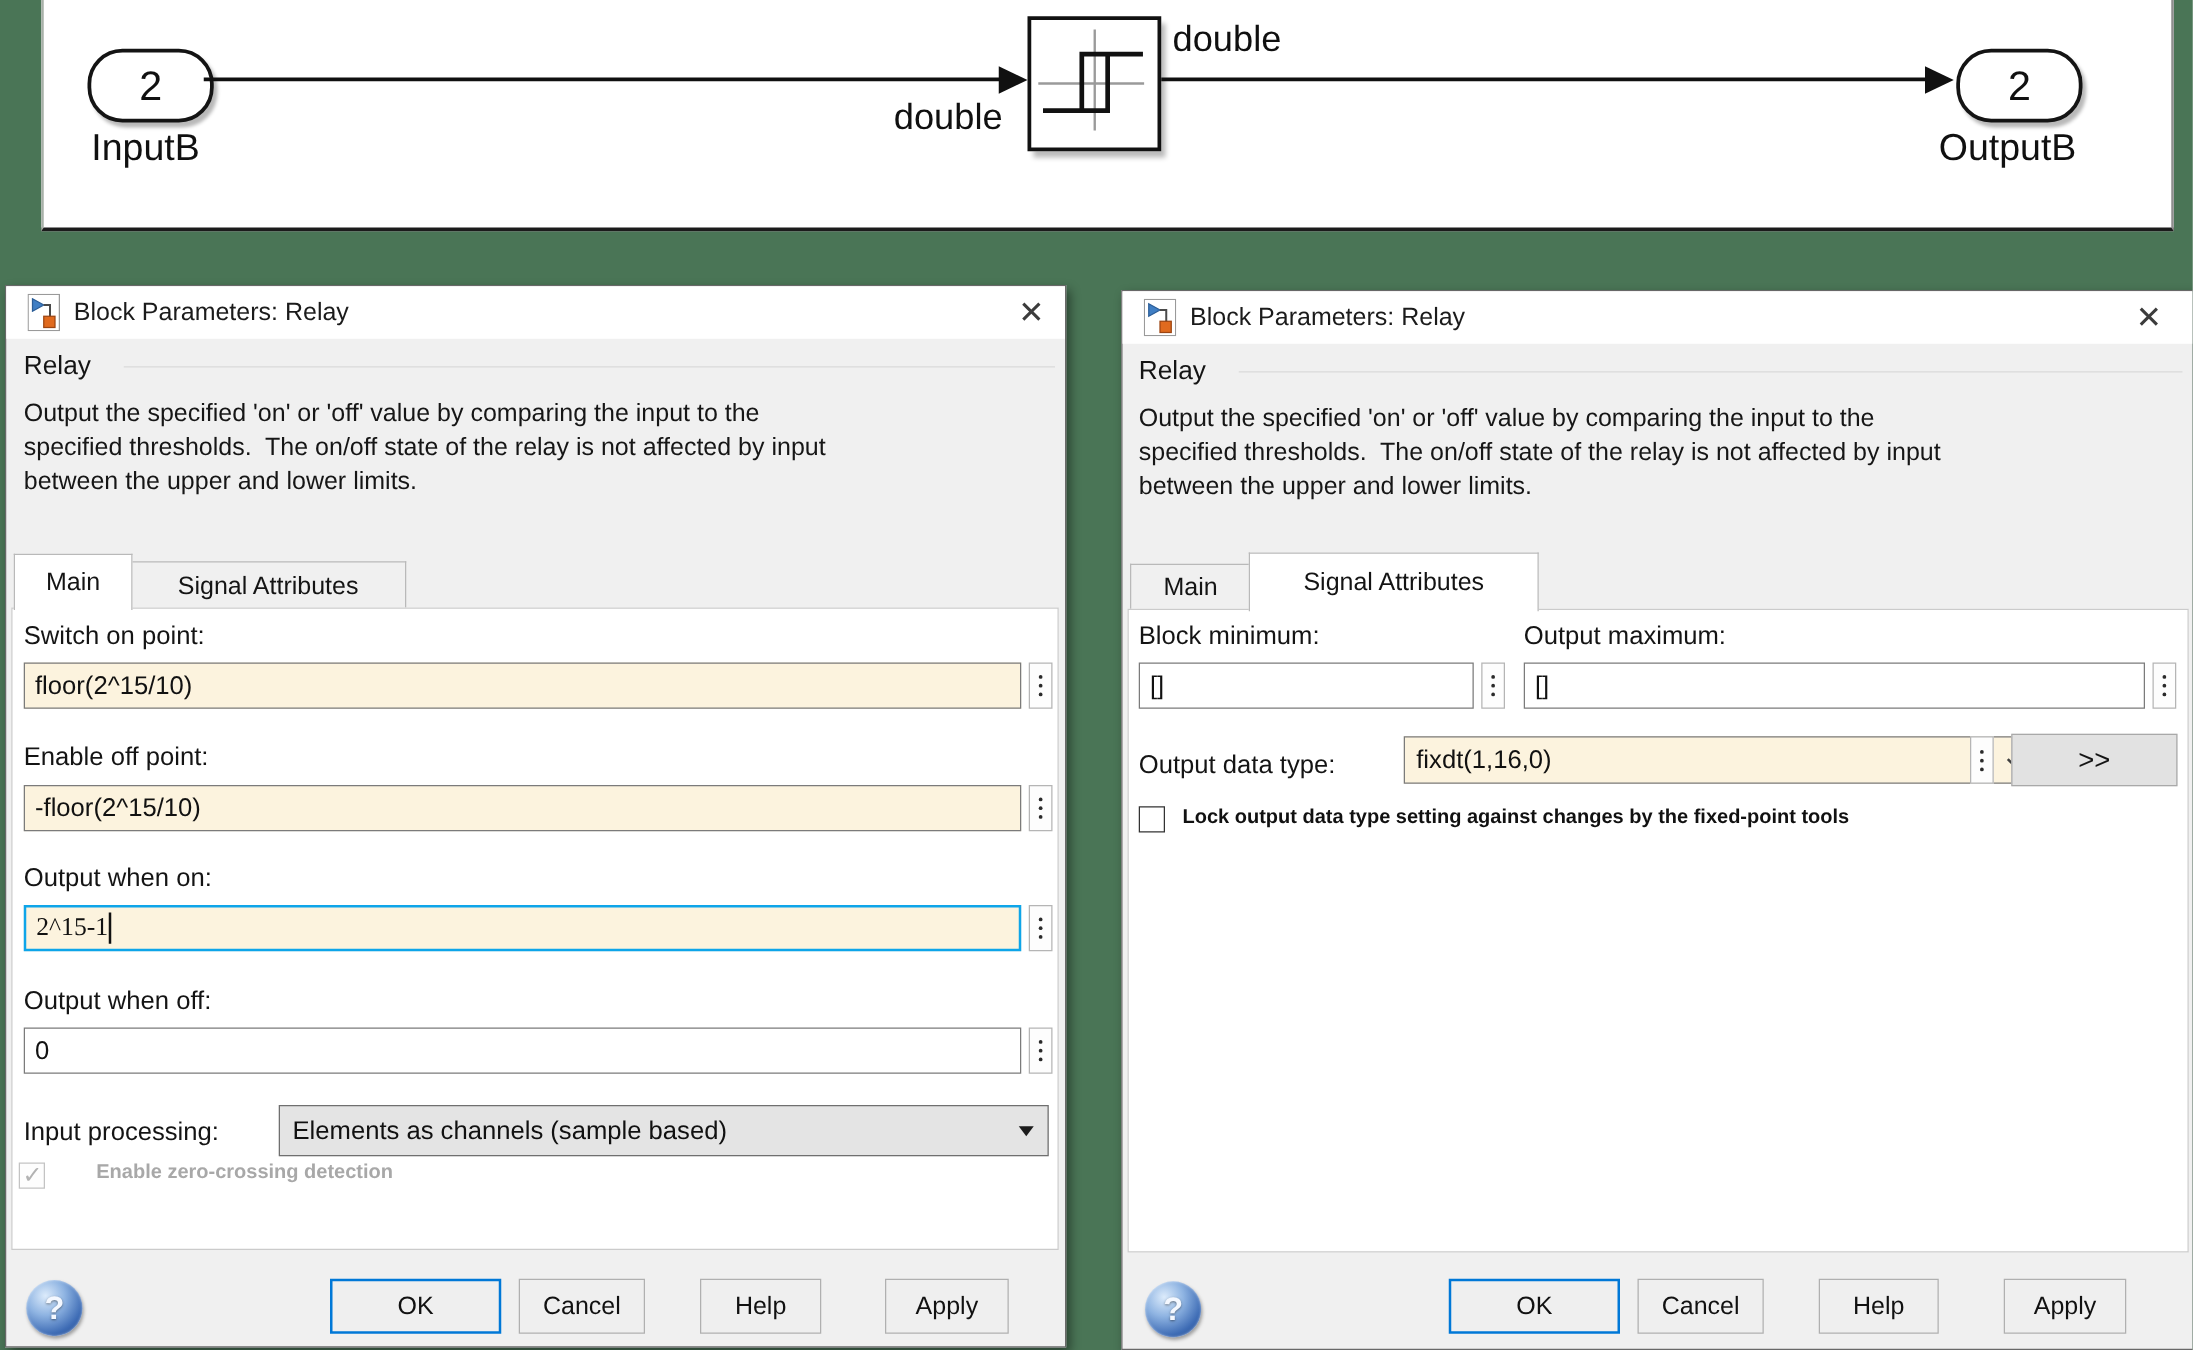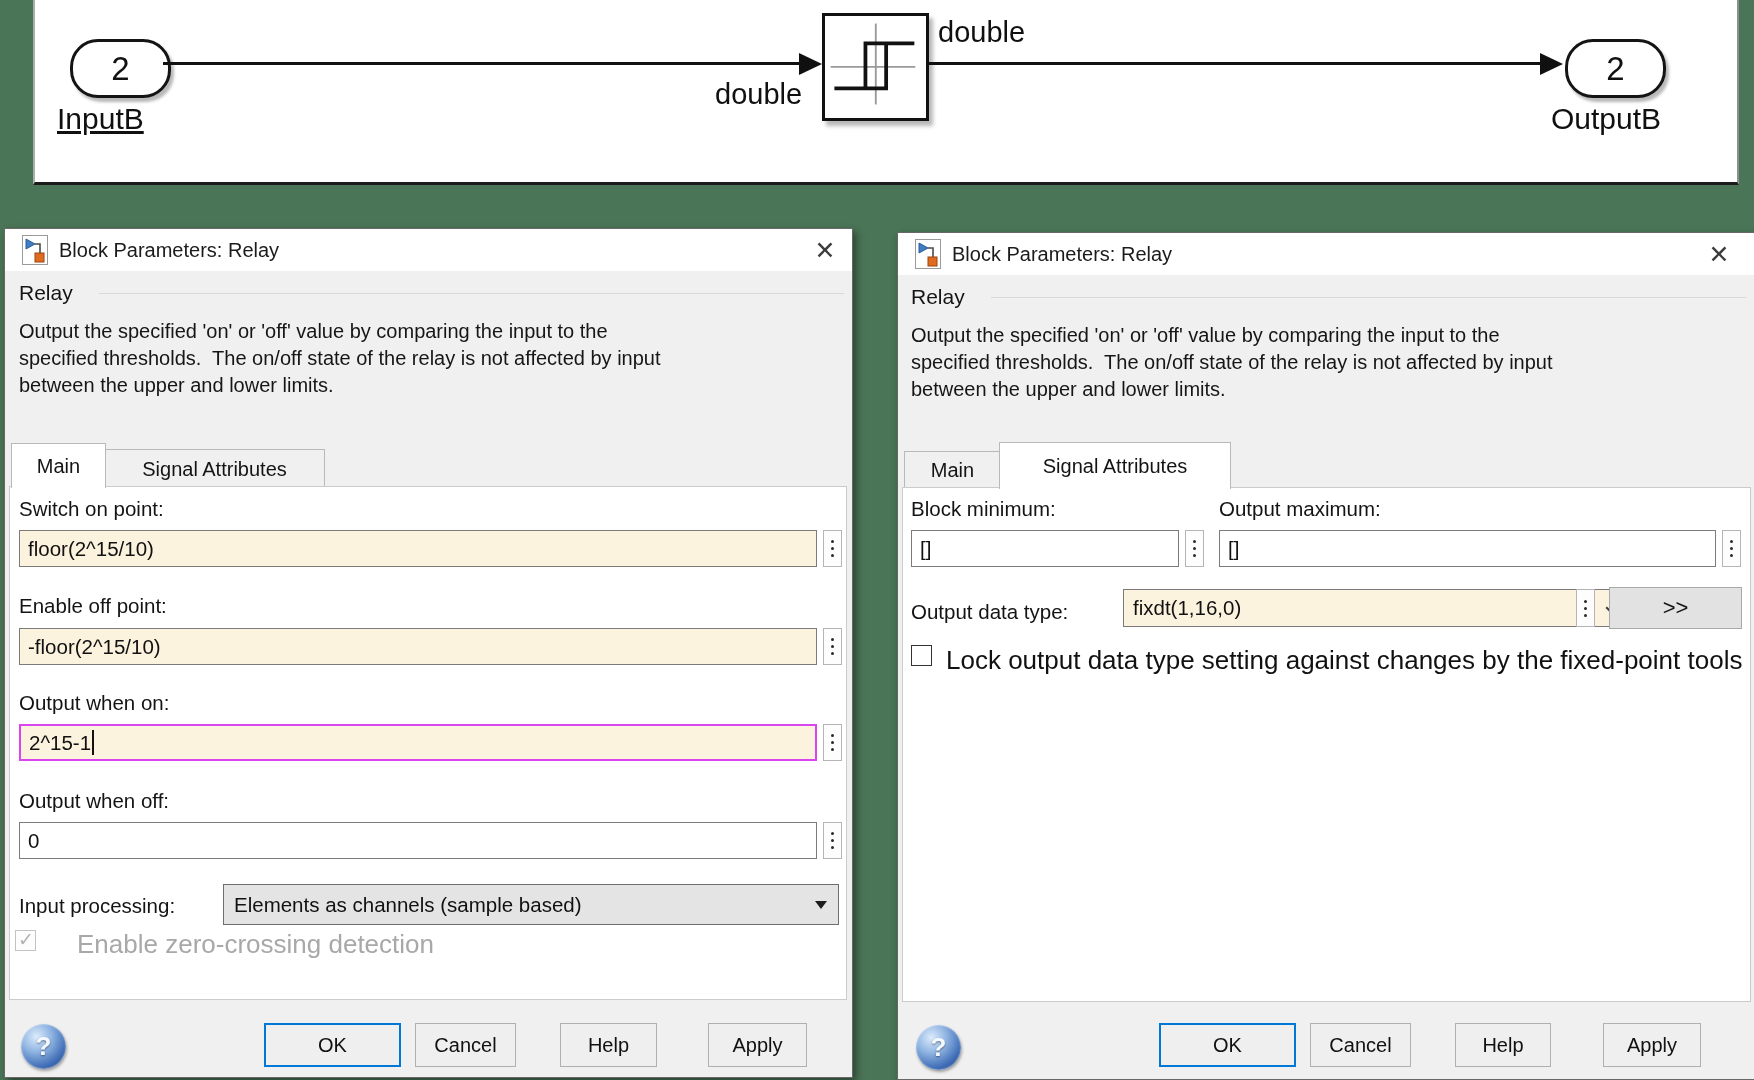--- a/index.html
+++ b/index.html
@@ -36,21 +36,21 @@
   .tab{position:absolute;display:flex;align-items:center;justify-content:center;
        font-size:20px;border:1px solid #b9b9b9;border-bottom:none;color:#141414;}
   .tab.sel{background:#fff;z-index:3;}
   .tab.unsel{background:#f0f0f0;z-index:1;}
   .tabpage{position:absolute;background:#fff;border:1px solid #cbcbcb;z-index:2;}
 
   .flabel{position:absolute;font-size:20.5px;color:#141414;white-space:nowrap;}
   .tinput{position:absolute;height:37px;background:#fff;border:1px solid #7b7b7b;
           display:flex;align-items:center;padding-left:8px;font-size:20.5px;box-sizing:border-box;}
   .tinput.cream{background:#fcf3de;align-items:center;}
-  .tinput.focus{border:2px solid #d946ef;}
+  .tinput.focus{border:2px solid #0ea5e9;font-family:Liberation Serif, serif;}
   .caret{display:inline-block;width:2px;height:25px;background:#111;margin-left:1px;}
   .dots-btn{position:absolute;width:19px;height:37px;background:#fdfdfd;border:1px solid #b5b5b5;
             display:flex;align-items:center;justify-content:center;box-sizing:border-box;}
   .vdots{display:flex;flex-direction:column;gap:4px;}
   .vdots i{width:3px;height:3px;border-radius:50%;background:#2a2a2a;}
 
   .dropdown{position:absolute;height:41px;background:#e4e4e4;border:1px solid #6f6f6f;
             display:flex;align-items:center;padding-left:10px;font-size:20.5px;box-sizing:border-box;}
   .dd-arrow{position:absolute;right:11px;top:16px;width:0;height:0;
             border-left:6px solid transparent;border-right:6px solid transparent;border-top:8px solid #1c1c1c;}
@@ -59,21 +59,21 @@
   .chev{position:absolute;right:12px;top:12px;width:10px;height:10px;border-right:2px solid #3f3f3f;
         border-bottom:2px solid #3f3f3f;transform:rotate(45deg);}
   .assist-btn{position:absolute;background:#e2e2e2;border:1px solid #a9a9a9;font-size:22px;
               display:flex;align-items:center;justify-content:center;color:#141414;
               font-family:"Liberation Sans",sans-serif;}
 
   .cbox{position:absolute;width:21px;height:21px;box-sizing:border-box;background:#fff;}
   .cbox.enabled{border:1px solid #333;}
   .cbox.disabled{border:1px solid #c3c3c3;background:#fdfdfd;}
   .cbox.disabled::before{content:"✓";position:absolute;left:2px;top:-3px;font-size:19px;color:#b2b2b2;}
-  .cb-label{position:absolute;font-size:26px;}
+  .cb-label{position:absolute;font-size:16px;font-weight:bold;}
   .cb-label.dim{color:#a8a8a8;}
 
   .btn{position:absolute;height:44px;background:#efefef;border:1px solid #b0b0b0;
        font-size:20px;color:#111;display:flex;align-items:center;justify-content:center;
        font-family:"Liberation Sans",sans-serif;box-sizing:border-box;}
   .btn.default{border:2px solid #0078d7;}
   .help-orb{position:absolute;width:45px;height:45px;border-radius:50%;
             background:radial-gradient(circle at 34% 28%,#dcebfb 0%,#8fb4e2 35%,#3e6cb5 70%,#1d4385 100%);
             box-shadow:inset 0 0 2px rgba(255,255,255,.7),1px 2px 3px rgba(0,0,0,.35);
             display:flex;align-items:center;justify-content:center;}
@@ -83,21 +83,21 @@
 </head>
 <body>
 
 <div class="stage">
 
   <div class="canvas">
 
     <div class="port" style="left:35px;top:39px;">
       <span>2</span>
     </div>
-    <div class="port-label" style="left:22px;top:102px;text-decoration:underline;">InputB</div>
+    <div class="port-label" style="left:38px;top:102px;">InputB</div>
 
     <div class="sig-line" style="left:128px;top:62px;width:638px;"></div>
     <div class="arrowhead" style="left:764px;top:53px;"></div>
 
     <div class="sig-label" style="left:680px;top:78px;">double</div>
 
     <div class="relay">
       <svg width="95" height="96" viewBox="0 0 101 102">
         <line x1="54" y1="8" x2="54" y2="94" stroke="#9a9a9a" stroke-width="2"></line>
         <line x1="6" y1="54" x2="96" y2="54" stroke="#9a9a9a" stroke-width="2"></line>

